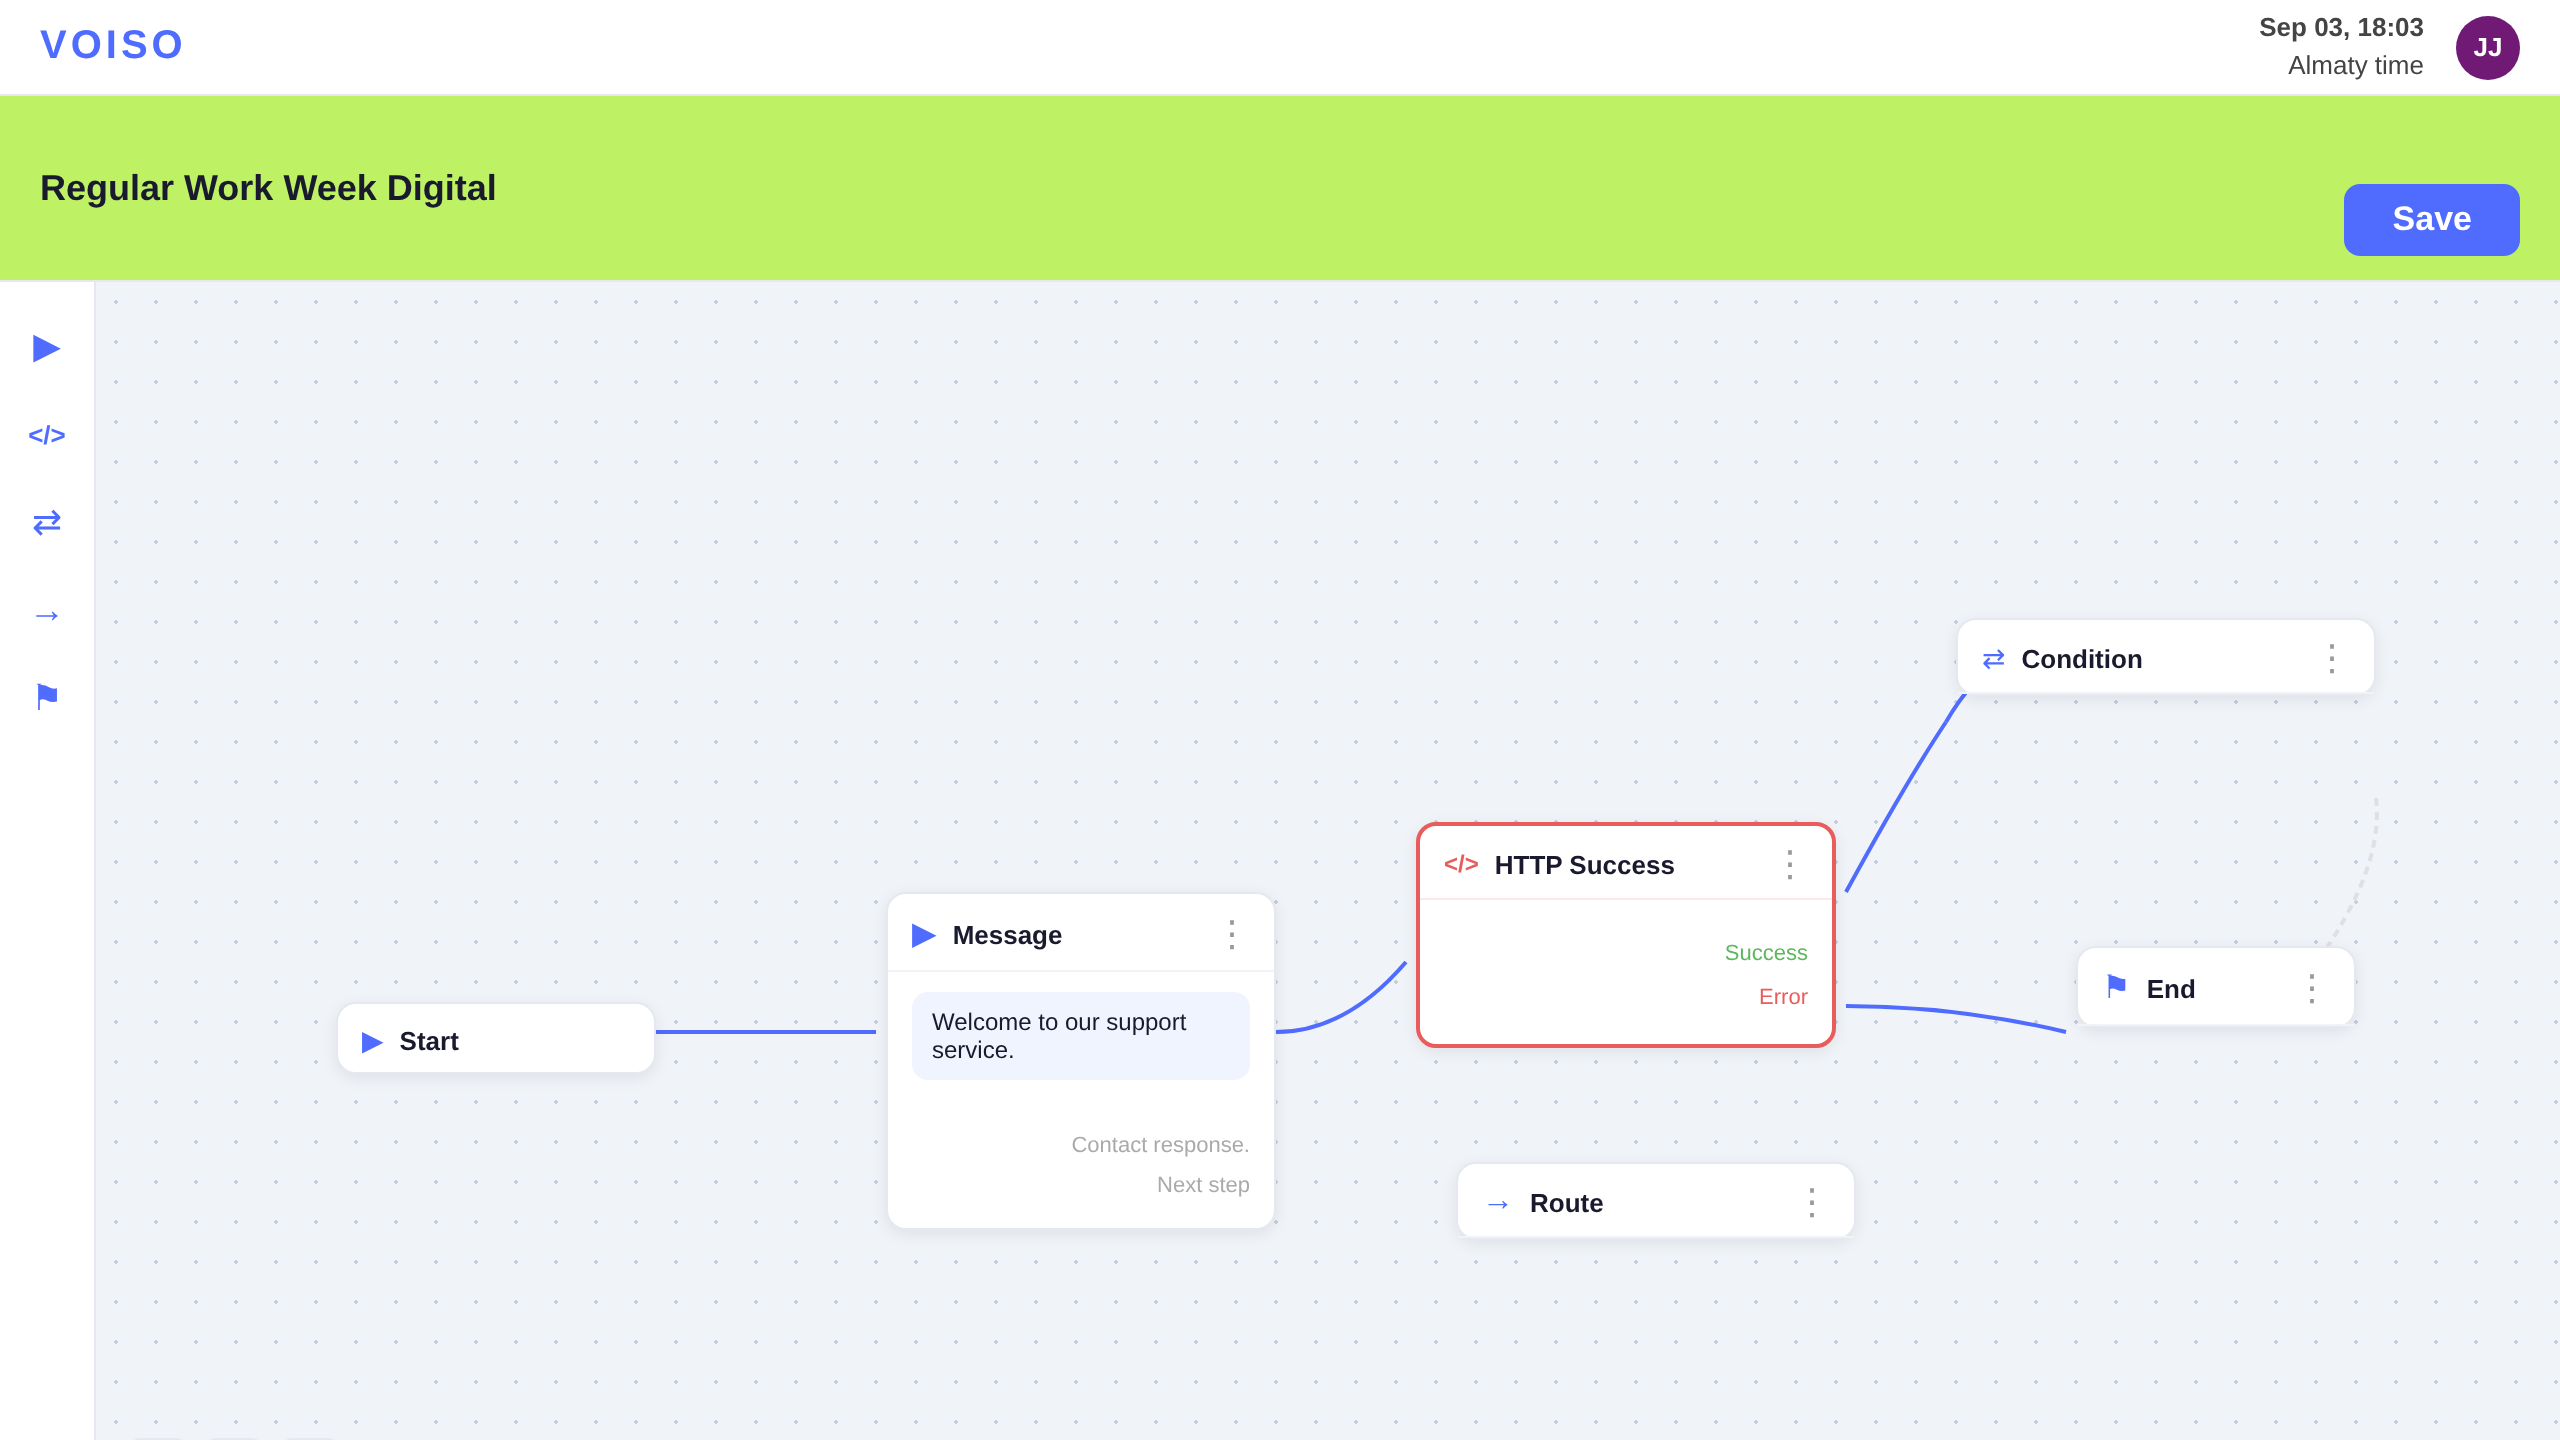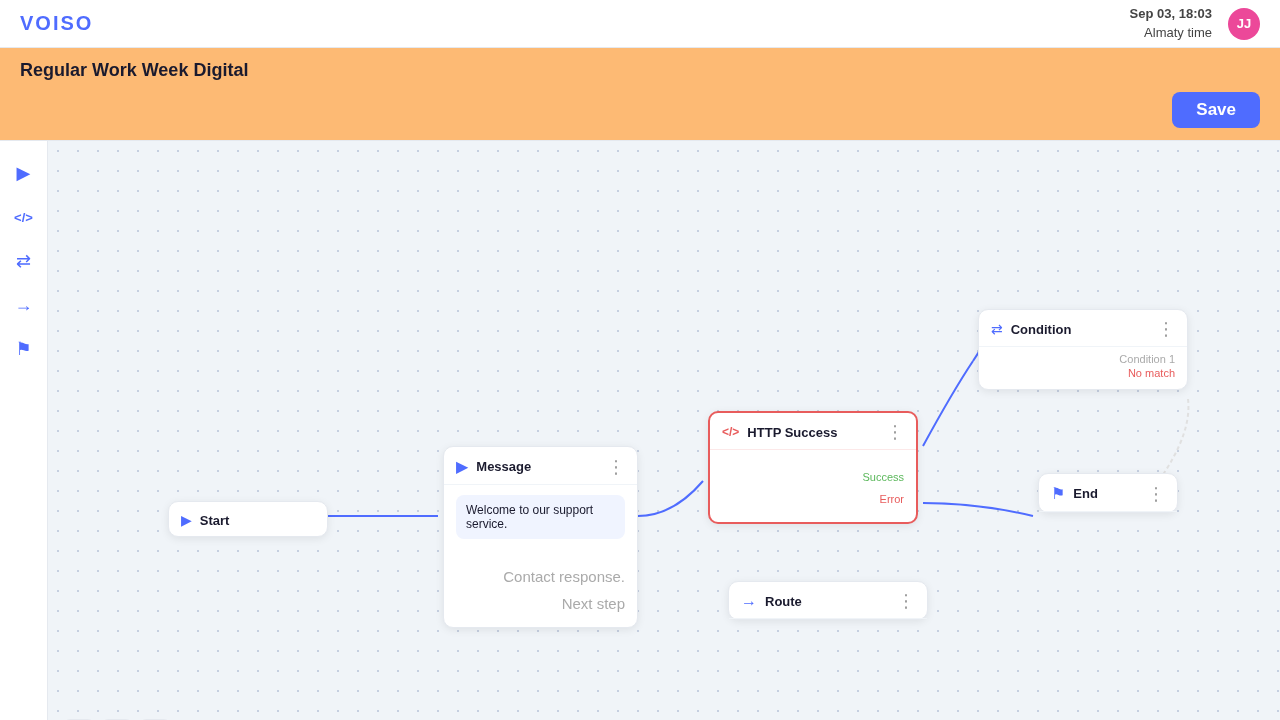--- a/index.html
+++ b/index.html
@@ -9,26 +9,26 @@
     .topnav {
       display: flex; align-items: center; justify-content: space-between;
       background: #fff; height: 48px; padding: 0 20px;
       border-bottom: 1px solid #e5e9ef; position: relative; z-index: 10;
     }
     .logo { display: flex; align-items: center; gap: 2px; }
     .logo-text { font-size: 20px; font-weight: 700; letter-spacing: 2px; color: #4f6cff; text-align: right; }
     .nav-right { display: flex; align-items: center; gap: 16px; margin-left: 40px; }
     .nav-time { text-align: right; font-size: 13px; color: #444; line-height: 1.4; }
     .nav-time .time { font-weight: 600; }
-    .avatar { width: 32px; height: 32px; border-radius: 50%; background: #ec4899; color: #fff; display: flex; align-items: center; justify-content: center; font-size: 13px; font-weight: 700; }
+    .avatar { width: 32px; height: 32px; border-radius: 50%; background: #701a75; color: #fff; display: flex; align-items: center; justify-content: center; font-size: 13px; font-weight: 700; }
 
     
     .page-header {
-      display: flex; justify-content: space-between;
-      padding: 12px 20px; background: #fdba74; border-bottom: 1px solid #e5e9ef;
+      display: flex; align-items: center; justify-content: space-between;
+      padding: 12px 20px; background: #bef264; border-bottom: 1px solid #e5e9ef;
     }
     .page-title { font-size: 18px; font-weight: 600; color: #1a1a2e; }
     .save-btn {
       background: #4f6cff; color: #fff; border: none; border-radius: 8px;
       padding: 8px 24px; font-size: 17px; font-weight: 600; cursor: pointer; margin-top: 32px;
     }
 
     
     .canvas-area {
       display: flex; width: 100%; height: calc(720px - 96px);
@@ -77,21 +77,21 @@
       background: #fff; min-width: 160px;
     }
     .node-start .node-header { border-bottom: none; }
 
     
     .node-message { left: 395px; top: 305px; width: 195px; }
     .message-bubble {
       background: #f0f4ff; border-radius: 8px; padding: 8px 10px;
       font-size: 12px; color: #1a1a2e; margin-bottom: 24px;
     }
-    .node-footer-labels { font-size: 15px; color: #aaa; text-align: right; line-height: 1.8; }
+    .node-footer-labels { font-size: 11px; color: #aaa; text-align: right; line-height: 1.8; }
 
     
     .node-http {
       left: 660px; top: 270px; width: 210px;
       border: 2px solid #e85c5c;
     }
     .node-http .node-header { border-bottom: 1px solid #fce8e8; }
     .http-labels {
       font-size: 11px; text-align: right; line-height: 2; padding: 6px 0 2px;
     }
@@ -220,24 +220,20 @@
       </div>
     </div>
 
     <div class="node node-conditions">
       <div class="node-header">
         <div class="node-title-group">
           <span class="node-icon" style="color:#4f6cff; font-size:14px;">⇄</span>
           <span class="node-title">Condition</span>
         </div>
         <span class="node-menu">⋮</span>
-      </div>
-      <div class="conditions-body">
-        <div class="condition-label">Condition 1</div>
-        <div class="no-match">No match</div>
       </div>
     </div>
 
     <div class="node node-end">
       <div class="node-header">
         <div class="node-title-group">
           <span class="node-icon" style="color:#4f6cff;">⚑</span>
           <span class="node-title">End</span>
         </div>
         <span class="node-menu">⋮</span>

